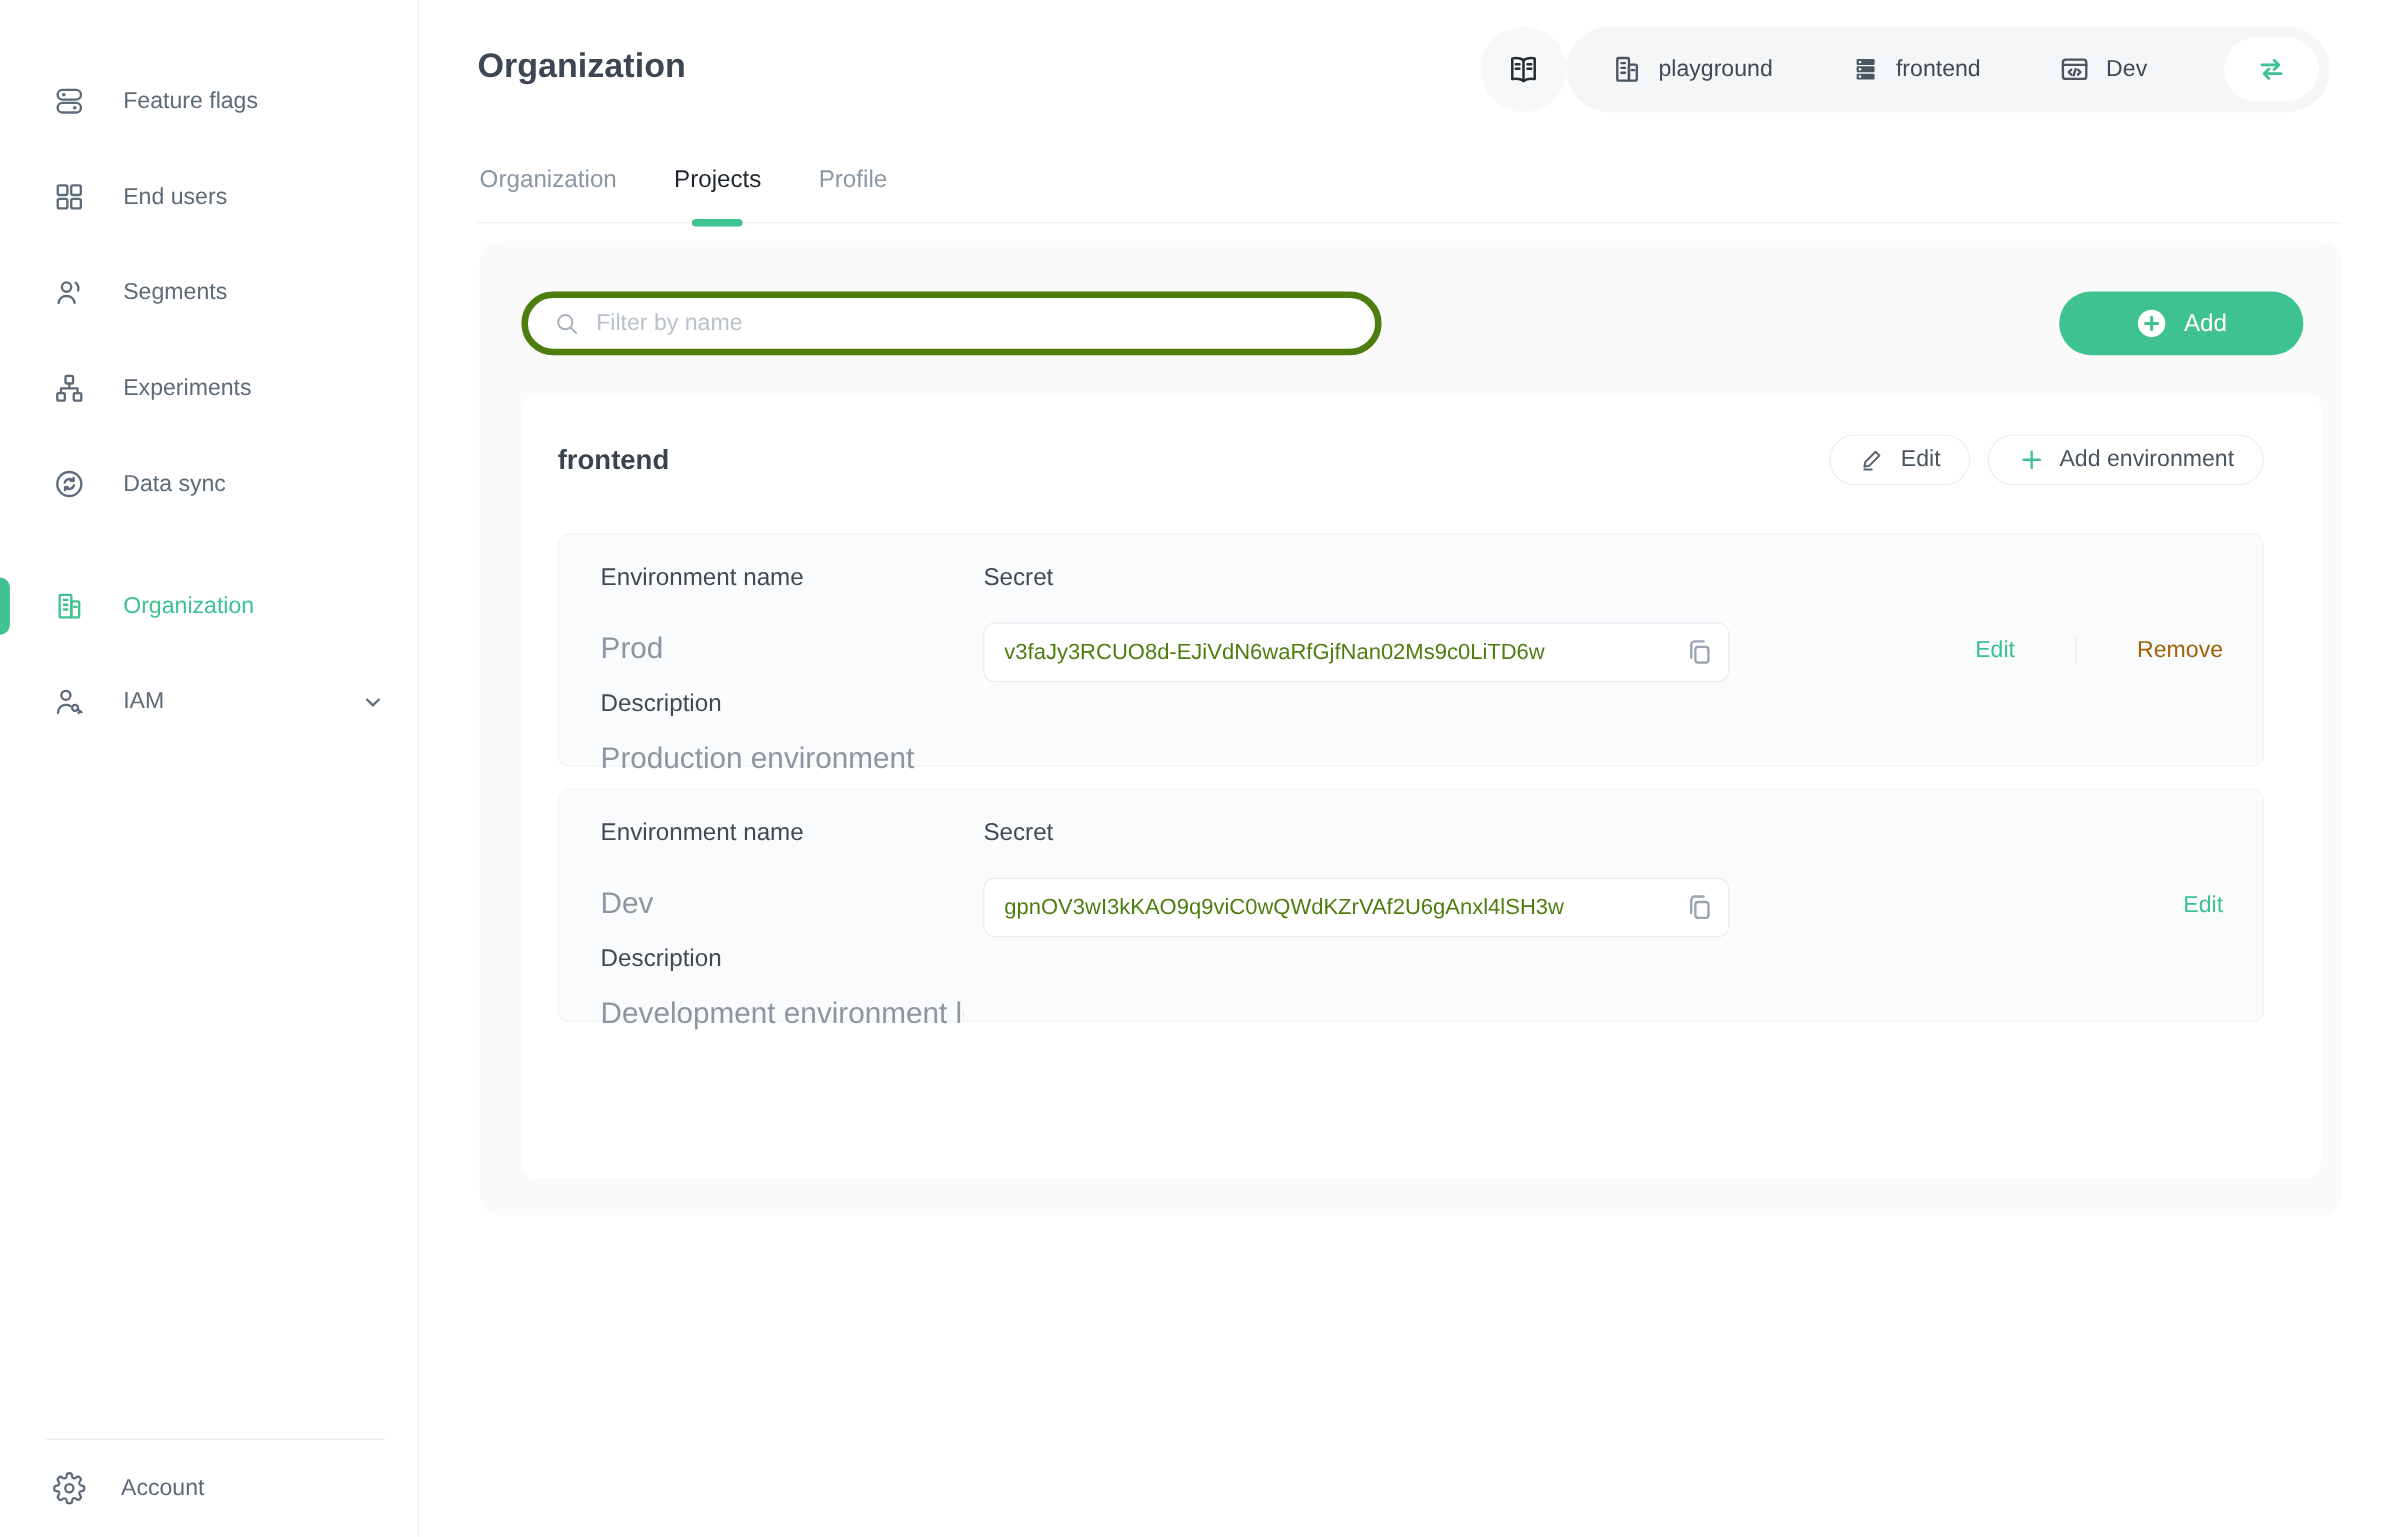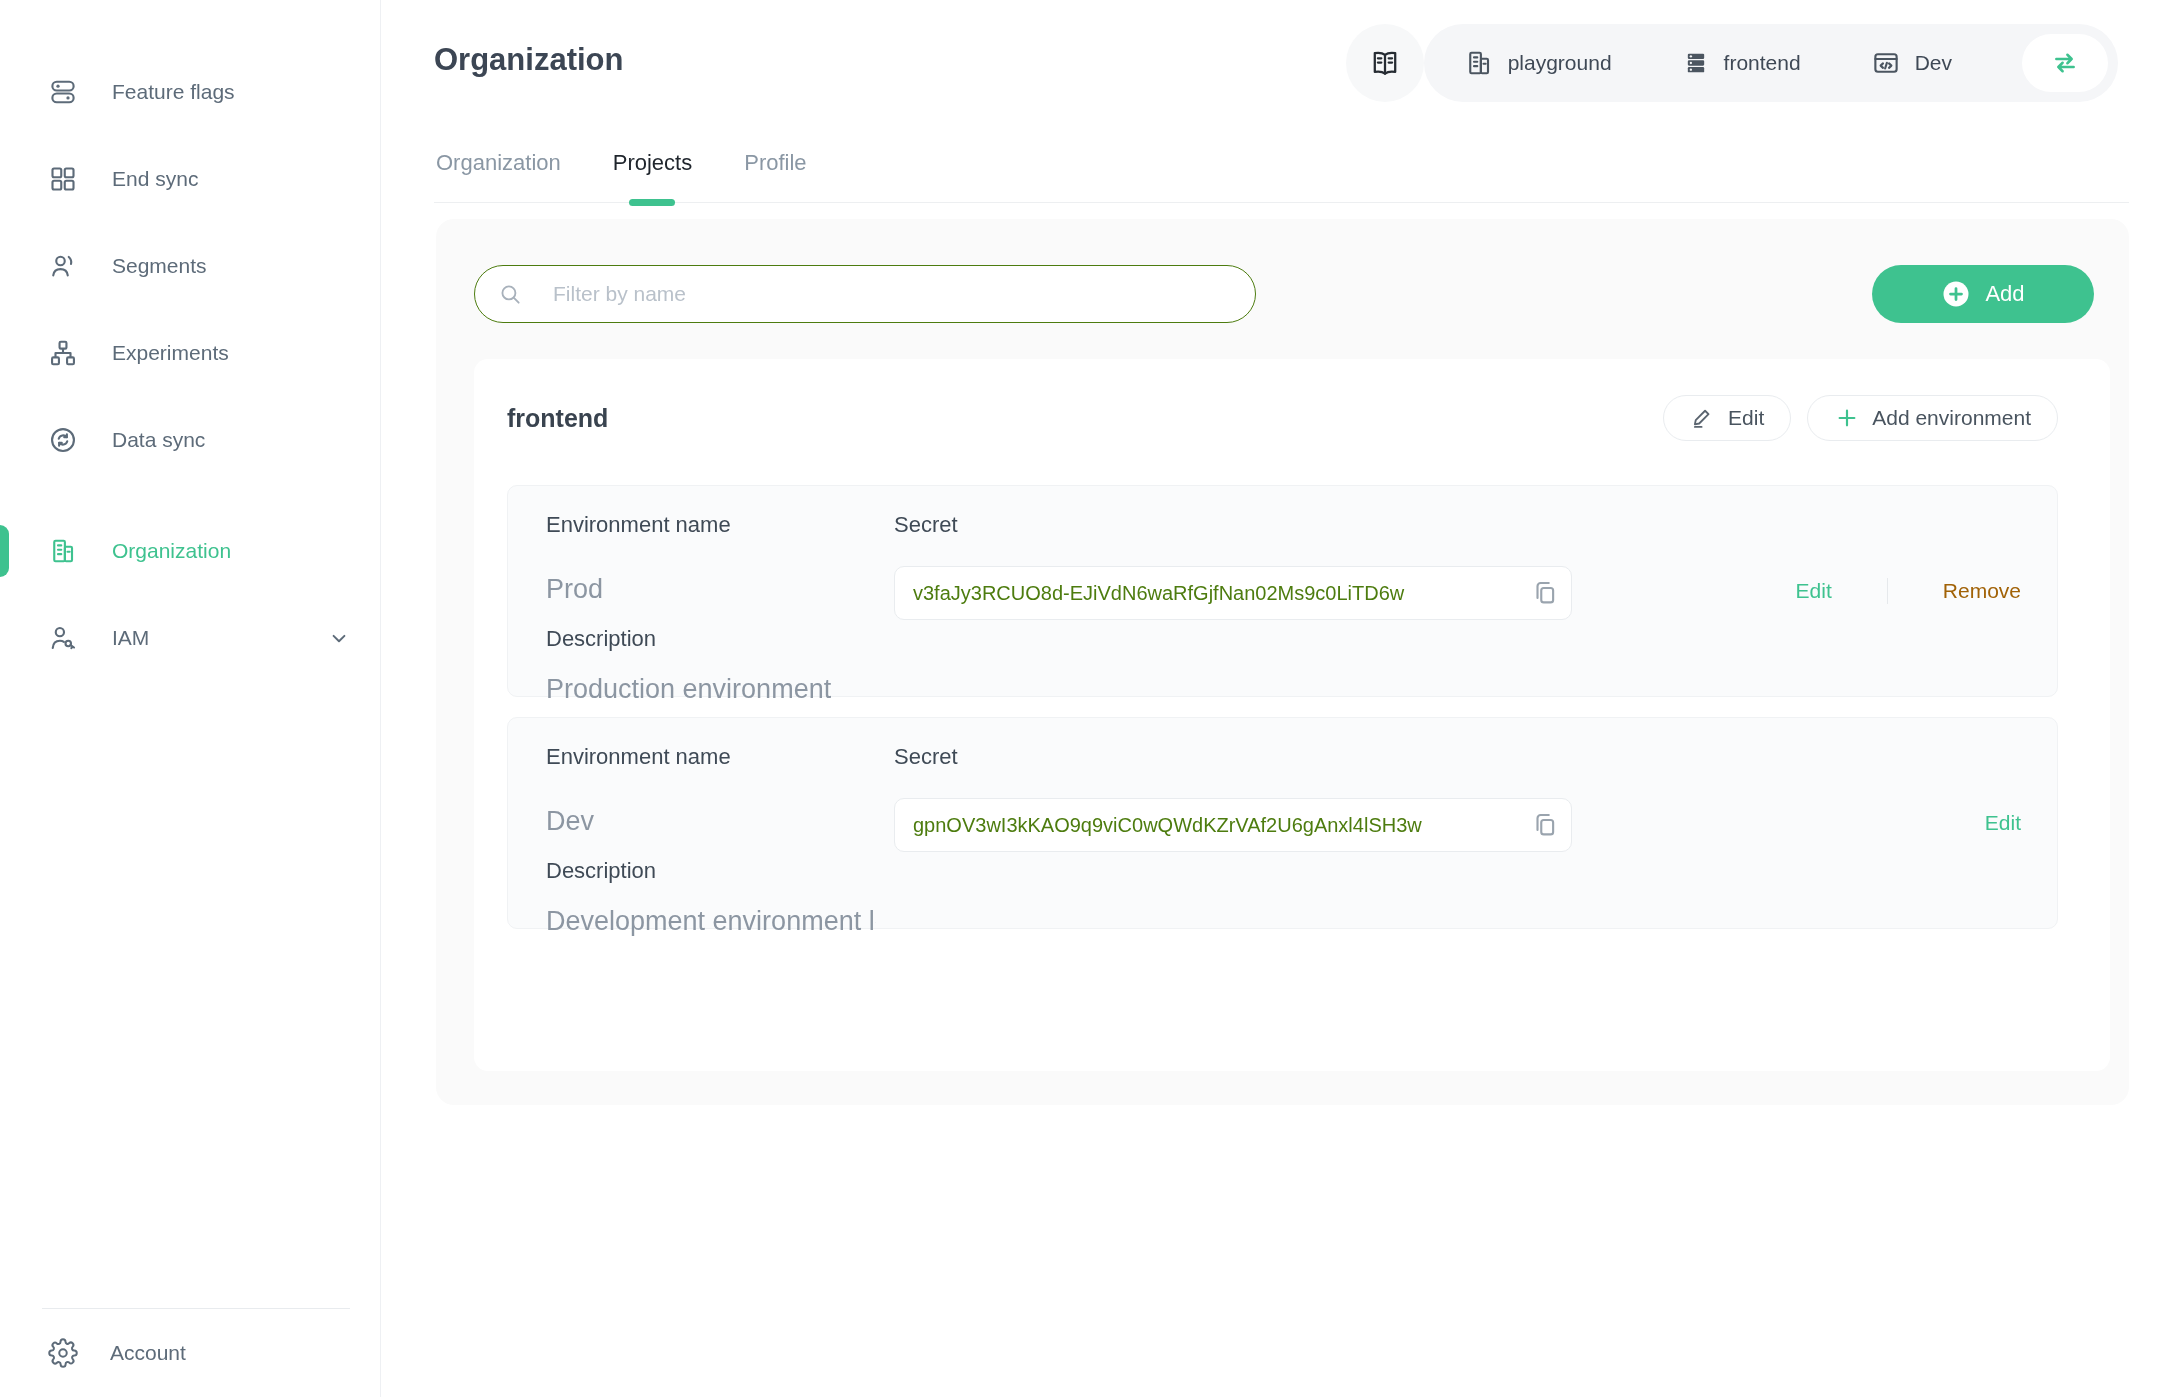--- a/index.html
+++ b/index.html
@@ -43,22 +43,22 @@
   .tabs-wrap { margin:0 45px 0 53px; border-bottom:1px solid #edeff1; padding-top:30px; }
   .tabs { display:flex; gap:48px; }
   .tab { position:relative; font-size:22px; color:#8a97a4; padding:2px 2px 26px; cursor:pointer; }
   .tab.active { color:#1f252c; font-weight:500; }
   .tab-indicator { position:absolute; bottom:-4px; left:50%; transform:translateX(-50%);
     width:46px; height:7px; border-radius:4px; background:#3ec28f; }
 
   .panel { margin:16px 45px 0 55px; height:886px; background:#fafafa; border-radius:18px;
     padding:46px 19px 0 38px; }
   .toolbar { display:flex; justify-content:space-between; align-items:center; padding-right:16px; }
-  .search-box { width:782px; height:58px; background:#fff; border:1px solid #4d7c0f; border-radius:29px;
-    display:flex; align-items:center; gap:30px; padding:0 22px; }
+  .search-box { width:782px; height:58px; background:#fff; border:6px solid #4d7c0f; border-radius:29px;
+    display:flex; align-items:center; gap:14px; padding:0 22px; }
   .search-box .search-ic { color:#a8b1bb; display:flex; }
   .search-input { flex:1; border:none; outline:none; background:transparent; font-size:21px; color:#3f4956;
     font-family:inherit; }
   .search-input::placeholder { color:#b9c1ca; }
   .add-btn { width:222px; height:58px; border:none; border-radius:29px; background:#3ec28f; color:#fff;
     font-size:22px; display:flex; align-items:center; justify-content:center; gap:14px; cursor:pointer;
     font-family:inherit; }
 
   .project-card { margin-top:36px; height:712px; background:#fff; border-radius:14px; }
   .card-header { display:flex; align-items:center; justify-content:space-between; padding:36px 52px 0 33px; }
@@ -111,21 +111,21 @@
     </div>
     <div class="nav-item">
       <span class="nav-icon">
         <svg viewBox="0 0 24 24" width="30" height="30" fill="none" stroke="currentColor" stroke-width="1.7" stroke-linejoin="round">
           <rect x="3.6" y="3.6" width="7" height="7" rx="1.2"></rect>
             <rect x="13.4" y="3.6" width="7" height="7" rx="1.2"></rect>
           <rect x="3.6" y="13.4" width="7" height="7" rx="1.2"></rect>
             <rect x="13.4" y="13.4" width="7" height="7" rx="1.2"></rect>
         </svg>
       </span>
-      <span>End sync</span>
+      <span>End users</span>
     </div>
     <div class="nav-item">
       <span class="nav-icon">
         <svg viewBox="0 0 24 24" width="30" height="30" fill="none" stroke="currentColor" stroke-width="1.7" stroke-linecap="round" stroke-linejoin="round">
           <circle cx="10" cy="8" r="3.4"></circle>
             <path d="M4.2 19.5c.4-3.2 2.8-5 5.8-5s5.4 1.8 5.8 5"></path>
           <path d="M16.6 4.8a5.6 5.6 0 0 1 1.8 5.6"></path>
         </svg>
       </span>
       <span>Segments</span>

